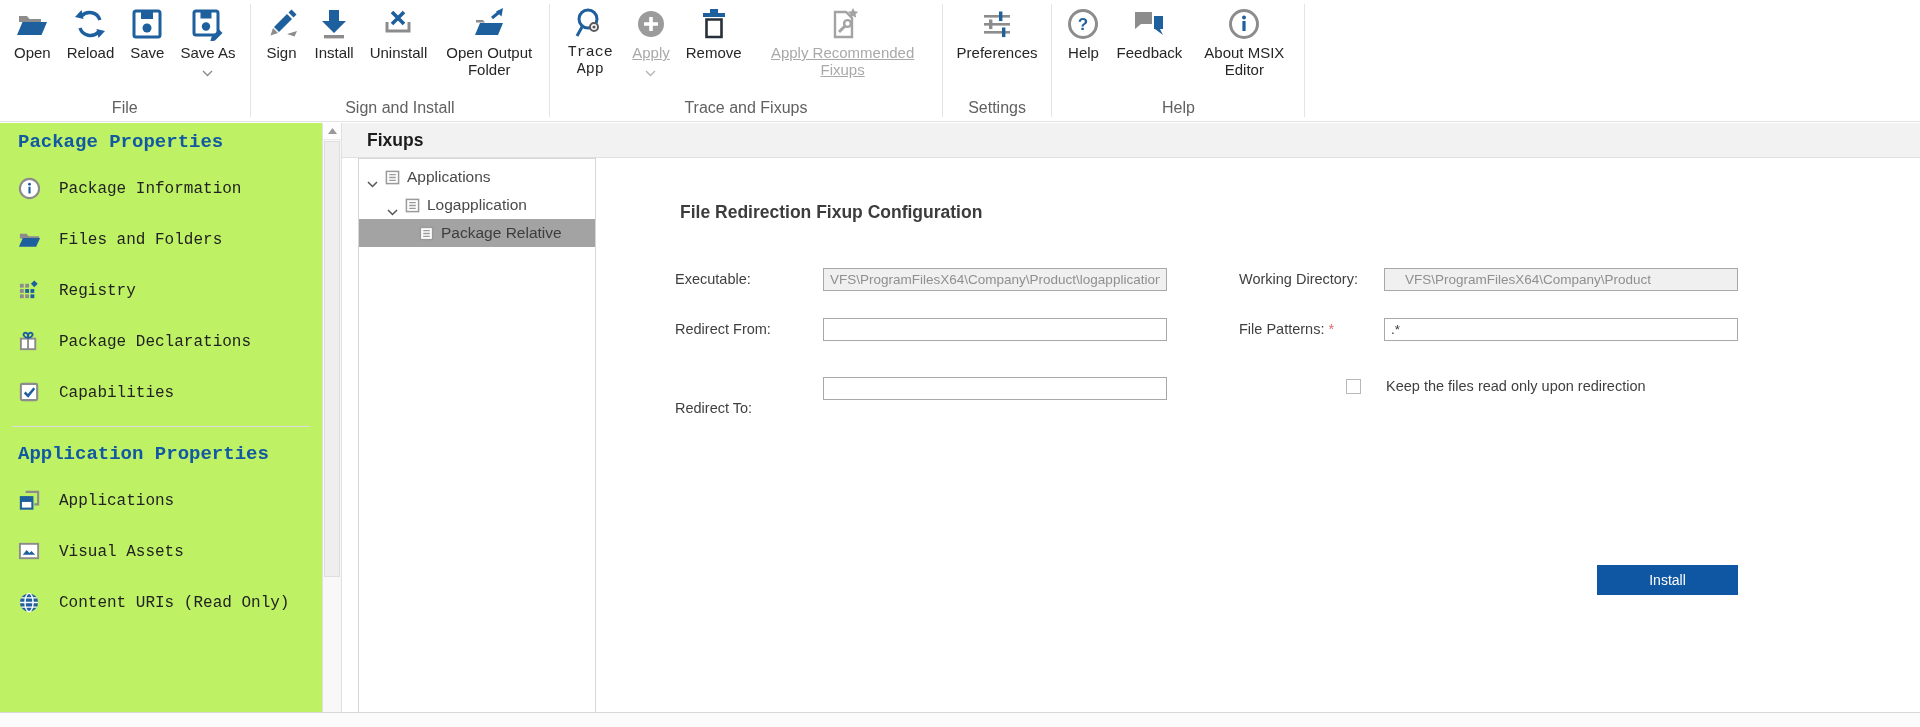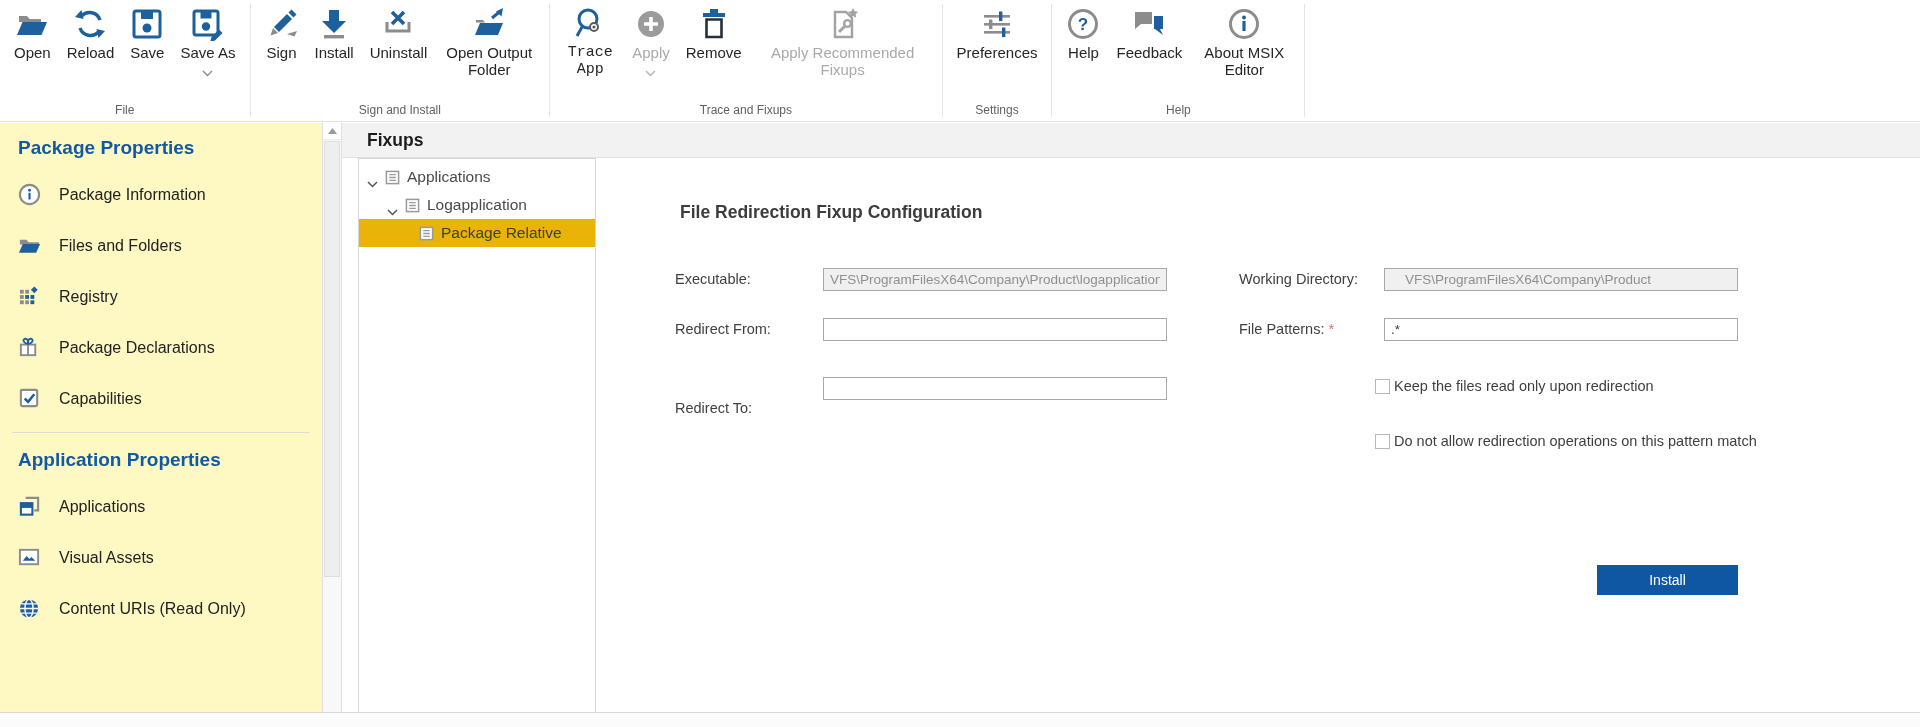--- a/index.html
+++ b/index.html
@@ -4,35 +4,35 @@
 <style>
   * { margin:0; padding:0; box-sizing:border-box; }
   html,body { width:1920px; height:727px; overflow:hidden; background:#fff;
               font-family:"Liberation Sans", sans-serif; }
 
   
   .ribbon { position:absolute; left:0; top:0; width:1920px; height:122px;
             background:#fff; border-bottom:1px solid #e3e3e3; display:flex; align-items:stretch; }
   .rgroup { position:relative; display:flex; align-items:flex-start; padding:0 6px; }
   .rgroup-label { position:absolute; bottom:4px; left:0; right:0; text-align:center;
-                  font-size:12px; color:#616161; white-space:nowrap; }
+                  font-size:16px; color:#616161; white-space:nowrap; }
   .rsep { width:1px; background:#e4e4e4; margin:4px 0 4px 0; }
   .rbtn { display:flex; flex-direction:column; align-items:center; padding:7px 8px 0 8px; cursor:default; }
   .rbtn .ric { width:34px; height:34px; display:block; }
   .rbtn .ric svg { width:34px; height:34px; display:block; }
   .rbtn .rlbl { margin-top:3px; font-size:15px; line-height:17px; color:#262626; text-align:center; }
-  .rbtn.disabled .rlbl { color:#a9a9a9; }
+  .rbtn.disabled .rlbl { color:#a9a9a9;text-decoration:underline; }
   .rbtn .chev { margin-top:2px; height:7px; }
   .w52 .rlbl { max-width:52px;font-family:Liberation Mono, monospace; }
   .w92 .rlbl { max-width:92px; }
   .w160 .rlbl { max-width:170px; }
 
   
   .sidebar { position:absolute; left:0; top:123px; width:322px; bottom:15px;
-             background:#fef9c3; padding-top:14px; overflow:hidden; }
+             background:#bef264; padding-top:8px; overflow:hidden;font-family:Liberation Mono, monospace; }
   .side-heading { font-size:19px; font-weight:bold; color:#1259A3; margin:0 0 10px 18px; }
   .side-heading.second { margin-top:16px; }
   .side-item { height:51px; display:flex; align-items:center; padding-left:18px; cursor:default; }
   .side-item .sic { width:23px; height:23px; margin-right:18px; flex:0 0 23px; }
   .side-item .sic svg { width:23px; height:23px; display:block; }
   .side-item .slbl { font-size:16px; color:#222; white-space:nowrap; }
   .side-divider { height:1px; background:#dcdcdc; margin:8px 12px 0 12px; }
 
   
   .sb { position:absolute; left:322px; width:20px; top:123px; bottom:15px;
@@ -48,21 +48,21 @@
                  display:flex; align-items:center; padding-left:25px; }
   .main-title { font-size:17.5px; font-weight:bold; color:#1c1c1c; }
   .right-edge { position:absolute; right:2px; top:35px; bottom:0; width:1px; background:#dadada; }
 
   .tree-panel { position:absolute; left:16px; top:35px; width:238px; bottom:0;
                 background:#fff; border:1px solid #d6d6d6; border-bottom:none; padding-top:4px; }
   .trow { height:28px; display:flex; align-items:center; font-size:15.5px; color:#4a4a4a; cursor:default; }
   .trow.lv0 { padding-left:8px; }
   .trow.lv1 { padding-left:28px; }
   .trow.lv2 { padding-left:60px; }
-  .trow.selected { background:#eab308; color:#3d3d3d; }
+  .trow.selected { background:#a3a3a3; color:#3d3d3d; }
   .trow .tchev { width:11px; height:7px; margin-right:7px; flex:0 0 11px; }
   .trow .tdoc { width:15px; height:15px; margin-right:7px; flex:0 0 15px; }
 
   .form-panel { position:absolute; left:255px; right:0; top:35px; bottom:0; background:#fff; }
   .form-heading { position:absolute; left:83px; top:44px; font-size:17.5px; font-weight:bold; color:#3c3c3c; }
   .flabel { position:absolute; font-size:14.5px; color:#3f3f3f; white-space:nowrap; }
   .finput { position:absolute; height:23px; border:1px solid #a8a8a8; background:#fff;
             font-family:"Liberation Sans", sans-serif; font-size:13.5px; color:#3c3c3c;
             padding:0 6px; outline:none; }
   .finput.ro { background:#f0f0f0; color:#8f8f8f; }
@@ -444,26 +444,22 @@
     <input class="finput ro" style="left: 787px; top: 110px; width: 354px; padding-left: 20px;" readonly="" value="VFS\ProgramFilesX64\Company\Product">
 
     <span class="flabel" style="left:78px; top:163px;">Redirect From:</span>
     <input class="finput" style="left: 226px; top: 160px; width: 344px;" value="">
     <span class="flabel" style="left:642px; top:163px;"><span>File Patterns:</span> <span class="req">*</span></span>
     <input class="finput" style="left: 787px; top: 160px; width: 354px;" value=".*">
 
     <span class="flabel" style="left:78px; top:210px;margin-top:32px;">Redirect To:</span>
     <input class="finput" style="left: 226px; top: 219px; width: 344px;" value="">
 
-    <div class="cbrow" style="left:778px; top:220px;">
+    <div class="cbrow" style="left:749px; top:220px;gap:21px;">
       <span class="cbbox"></span>
       <span class="cblbl">Keep the files read only upon redirection</span>
     </div>
-    <div class="cbrow" style="left:778px; top:275px;">
-      <span class="cbbox"></span>
-      <span class="cblbl">Do not allow redirection operations on this pattern match</span>
-    </div>
 
     <button class="update-btn">Install</button>
   </div>
 </div>
 
 <div class="bottom-bar"></div>
 
 </body></html>

